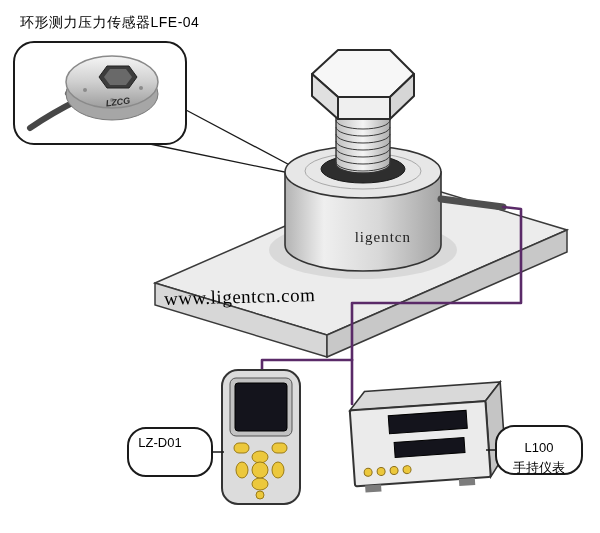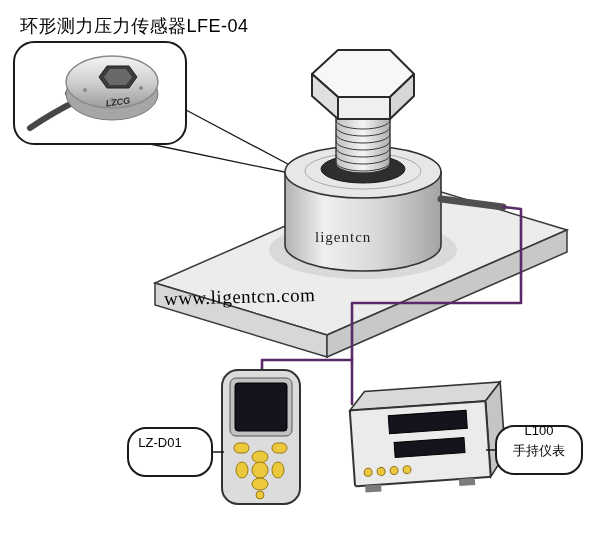--- a/index.html
+++ b/index.html
@@ -2,31 +2,31 @@
 <html><head>
 <meta charset="utf-8">
 <style>
   html,body{margin:0;padding:0;background:#fff;}
   .stage{
     position:relative;width:600px;height:533px;background:#ffffff;
     font-family:"Liberation Sans",sans-serif;overflow:hidden;
   }
   .stage svg{position:absolute;left:0;top:0;}
   .txt{position:absolute;color:#000;}
-  .t-title{left:20px;top:14px;font-size:18px;letter-spacing:.5px;}
+  .t-title{left:20px;top:14px;font-size:14px;letter-spacing:.5px;}
   .t-lzcg{left:92px;top:97px;width:52px;text-align:center;
     font-style:italic;font-weight:bold;font-size:9px;color:#2b2b2b;transform:rotate(-7deg);}
-  .t-brand{left:315px;top:229px;width:96px;text-align:left;
+  .t-brand{left:315px;top:229px;width:96px;text-align:right;
     font-family:"Liberation Serif",serif;font-size:15px;color:#222;letter-spacing:1px;}
   .t-site{left:164px;top:286px;font-family:"Liberation Serif",serif;
     font-size:19px;color:#000;letter-spacing:.5px;transform:rotate(-1.5deg);}
   .bubble-label{position:absolute;text-align:center;font-size:13px;line-height:1.5;color:#000;}
   .bubble-label .l1,.bubble-label .l2{display:block;}
   .lbl-lz{left:128px;top:433px;width:64px;}
-  .lbl-l100{left:496px;top:421px;width:86px;}
+  .lbl-l100{left:496px;top:438px;width:86px;}
 </style>
 </head>
 <body>
 
 <div class="stage">
 
   <svg width="600" height="533" viewBox="0 0 600 533">
     <defs>
       <linearGradient id="metal" x1="0" y1="0" x2="0" y2="1">
         <stop offset="0" stop-color="#f5f5f5"></stop>

